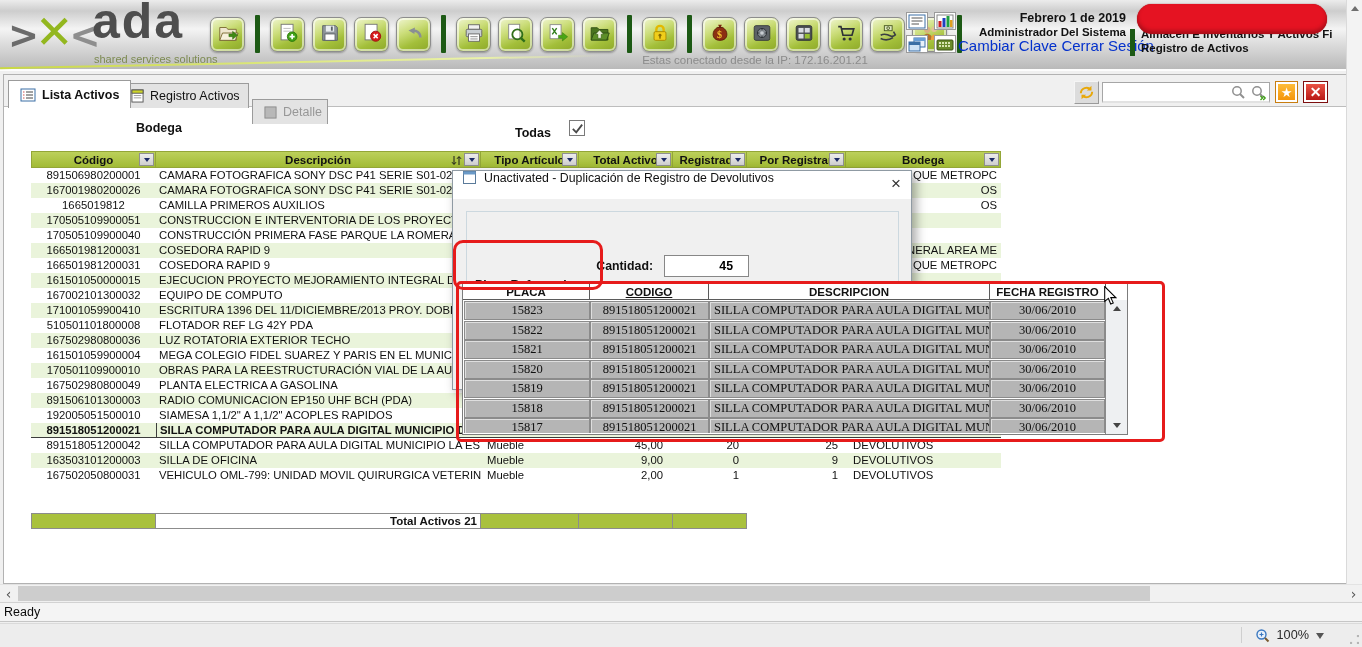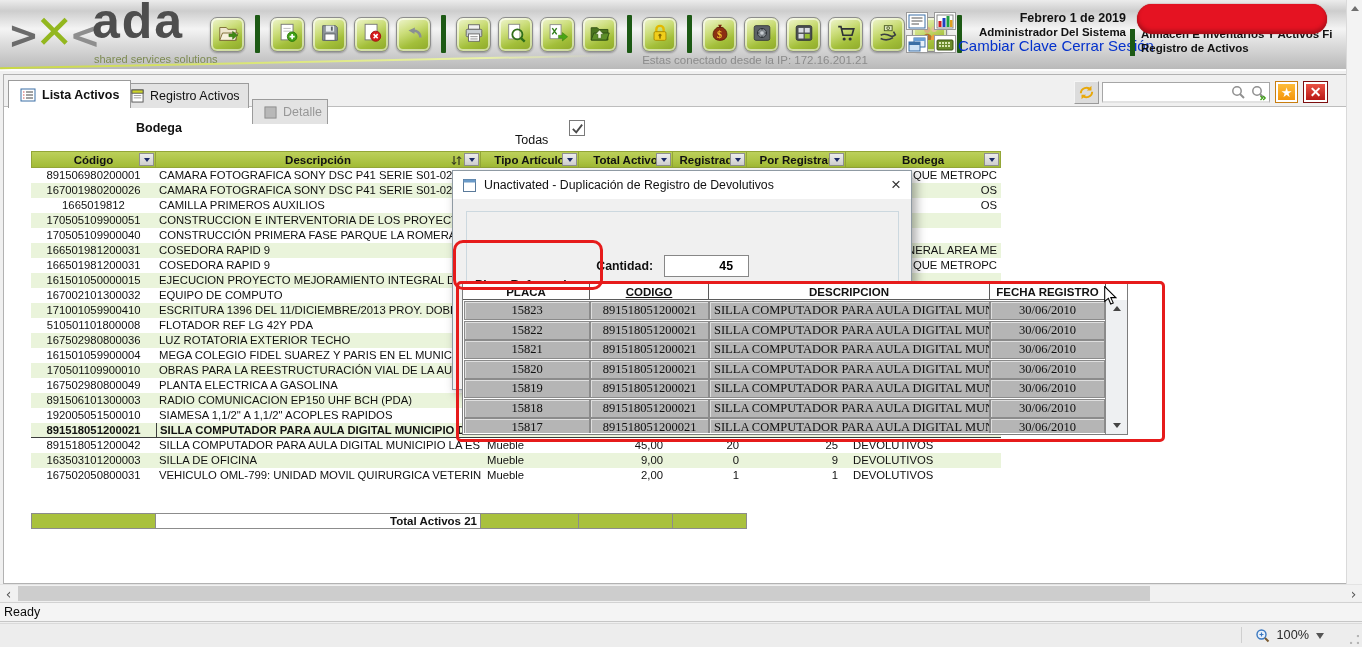--- a/index.html
+++ b/index.html
@@ -46,21 +46,21 @@
 .tab.active{background:#fff;font-weight:bold;z-index:2}
 .tab.disabled{color:#979797}
 .refresh-btn{position:absolute;left:1070px;top:6px;width:25px;height:23px;background:linear-gradient(#e9e9e9,#cwhite);background:#dcdcdc;border:1px solid #9a9a9a;border-top-color:#f5f5f5;border-left-color:#f5f5f5;display:flex;align-items:center;justify-content:center;cursor:pointer}
 .search-box{position:absolute;left:1098px;top:7px;width:168px;height:21px;background:#fff;border:1px solid #a6a6a6;border-bottom:2px solid #e2e2e2}
 .search-box input{position:absolute;left:2px;top:1px;width:118px;height:17px;border:none;outline:none;font-size:12px;background:transparent}
 .mag1{position:absolute;left:128px;top:2px;cursor:pointer}
 .mag2{position:absolute;left:148px;top:2px;cursor:pointer}
 .star-btn{position:absolute;left:1271px;top:6px;width:23px;height:22px;background:linear-gradient(#ffc23e,#f39004);border:1px solid #c87d10;box-shadow:inset 0 0 0 2px #fff;display:flex;align-items:center;justify-content:center;color:#fff;font-family:"DejaVu Sans",sans-serif;font-size:13px;cursor:pointer}
 .close-btn{position:absolute;left:1299px;top:6px;width:25px;height:22px;background:linear-gradient(#f0594a,#b31210);border:1px solid #7d0f0f;box-shadow:inset 0 0 0 2px #fff;display:flex;align-items:center;justify-content:center;color:#fff;font-weight:bold;font-size:14px;cursor:pointer}
 .lbl-bodega{position:absolute;left:132px;top:46px;font-weight:bold;font-size:12.5px}
-.lbl-todas{position:absolute;left:511px;top:58px;font-weight:normal;font-size:12.5px}
+.lbl-todas{position:absolute;left:511px;top:51px;font-weight:bold;font-size:12.5px}
 .chk{position:absolute;left:565px;top:45px;width:16px;height:16px;background:#fff;border:1px solid #7a7a7a;display:flex;align-items:center;justify-content:center;cursor:pointer}
 
 
 .thead{position:absolute;left:27px;top:76px;display:flex;height:17px}
 .th{position:relative;height:17px;background:linear-gradient(180deg,#bcd05b,#a2bb35);border:1px solid #93a637;border-left:none;display:flex;align-items:center;justify-content:center;font-weight:bold;font-size:11.5px;overflow:hidden;white-space:nowrap;cursor:pointer}
 .th:first-child{border-left:1px solid #93a637}
 .fbtn{position:absolute;right:1px;top:1px;width:15px;height:13px;background:linear-gradient(#ececec,#cfcfcf);border:1px solid #8f8f8f;display:flex;align-items:center;justify-content:center;cursor:pointer}
 .fbtn i{display:block;width:0;height:0;border:3.5px solid transparent;border-top:4.5px solid #1c2a66;margin-top:4px}
 .sorticon{position:absolute;right:18px;top:3px}
 .tbody{position:absolute;left:27px;top:93px;width:970px}
@@ -77,21 +77,21 @@
 .c5{width:99px;text-align:right;padding-right:8px}
 .c6{width:155px;padding-left:7px}
 .c6.frag{text-align:right;padding-right:4px;padding-left:0}
 .tfoot{position:absolute;left:27px;top:438px;display:flex;height:16px}
 .f{height:16px;background:#a9c13d;border:1px solid #8c8c8c;border-left:none}
 .f:first-child{border-left:1px solid #8c8c8c}
 .f.white{background:#fff;text-align:right;font-weight:bold;font-size:11.5px;line-height:14px;padding-right:3px}
 
 
 .dialog{position:absolute;left:452px;top:170px;width:460px;height:220px;background:#f0f0f0;border:1px solid #8f9aa3;box-shadow:4px 4px 10px rgba(0,0,0,.35);z-index:10}
-.dlg-title{height:28px;background:#fff;display:flex;align-items:center;padding:0 10px;font-size:12.3px}
+.dlg-title{height:28px;background:#fff;display:flex;padding:0 10px;font-size:12.3px}
 .dlg-title .ttl{margin-left:8px}
 .dlg-x{margin-left:auto;font-size:17px;color:#333;width:28px;text-align:right;cursor:pointer;line-height:26px}
 .dlg-body{position:relative;height:190px}
 .group{position:absolute;left:13px;top:12px;width:433px;height:170px;border:1px solid #ccd8df}
 .cant-lbl{position:absolute;left:60px;top:60px;width:140px;text-align:right;font-weight:bold;font-size:12.3px}
 .cant-input{position:absolute;left:211px;top:56px;width:85px;height:22px;background:#fff;border:1px solid #878787;font-weight:bold;font-size:12.3px;text-align:right;padding-right:15px;font-family:"Liberation Sans",sans-serif}
 .placa-lbl{position:absolute;left:22px;top:79px;font-weight:bold;font-size:12.3px}
 .combo{position:absolute;left:10px;top:93px;width:130px;height:21px;background:#fff;border:1px solid #4a4a4a;display:flex;align-items:center;cursor:pointer}
 .combo .chev{margin-left:auto;padding-right:4px;display:flex}
 .strip{position:absolute;left:141px;top:93px;width:294px;height:22px;background:#fff}

